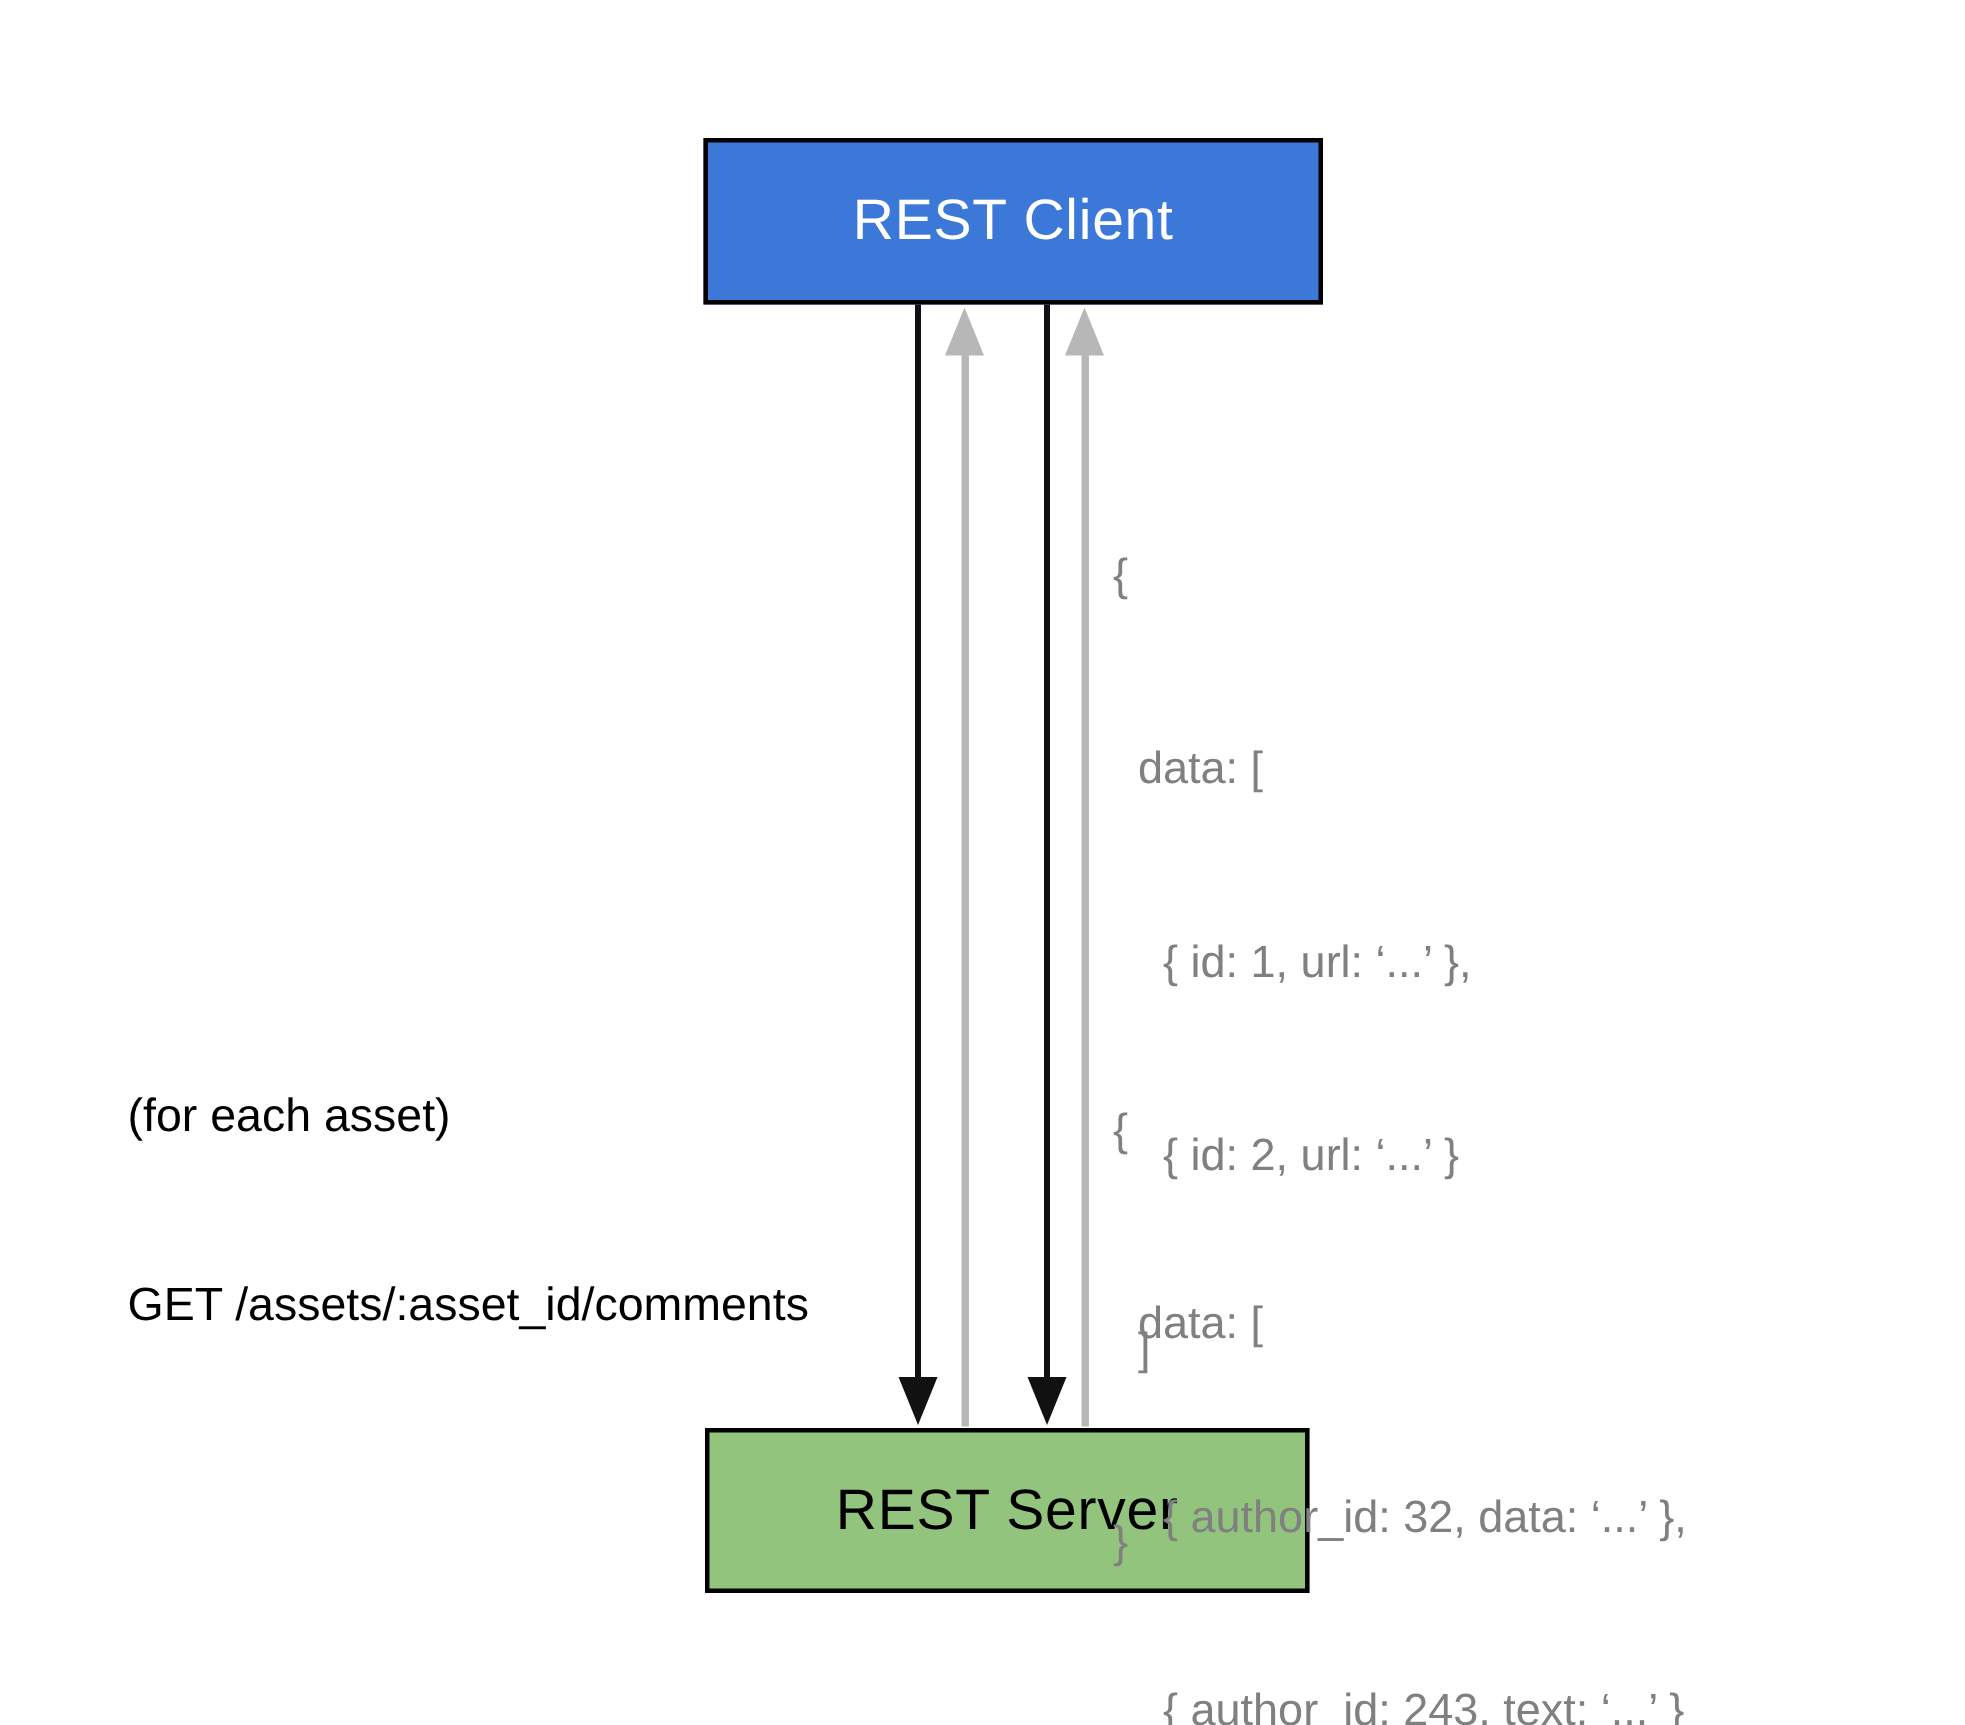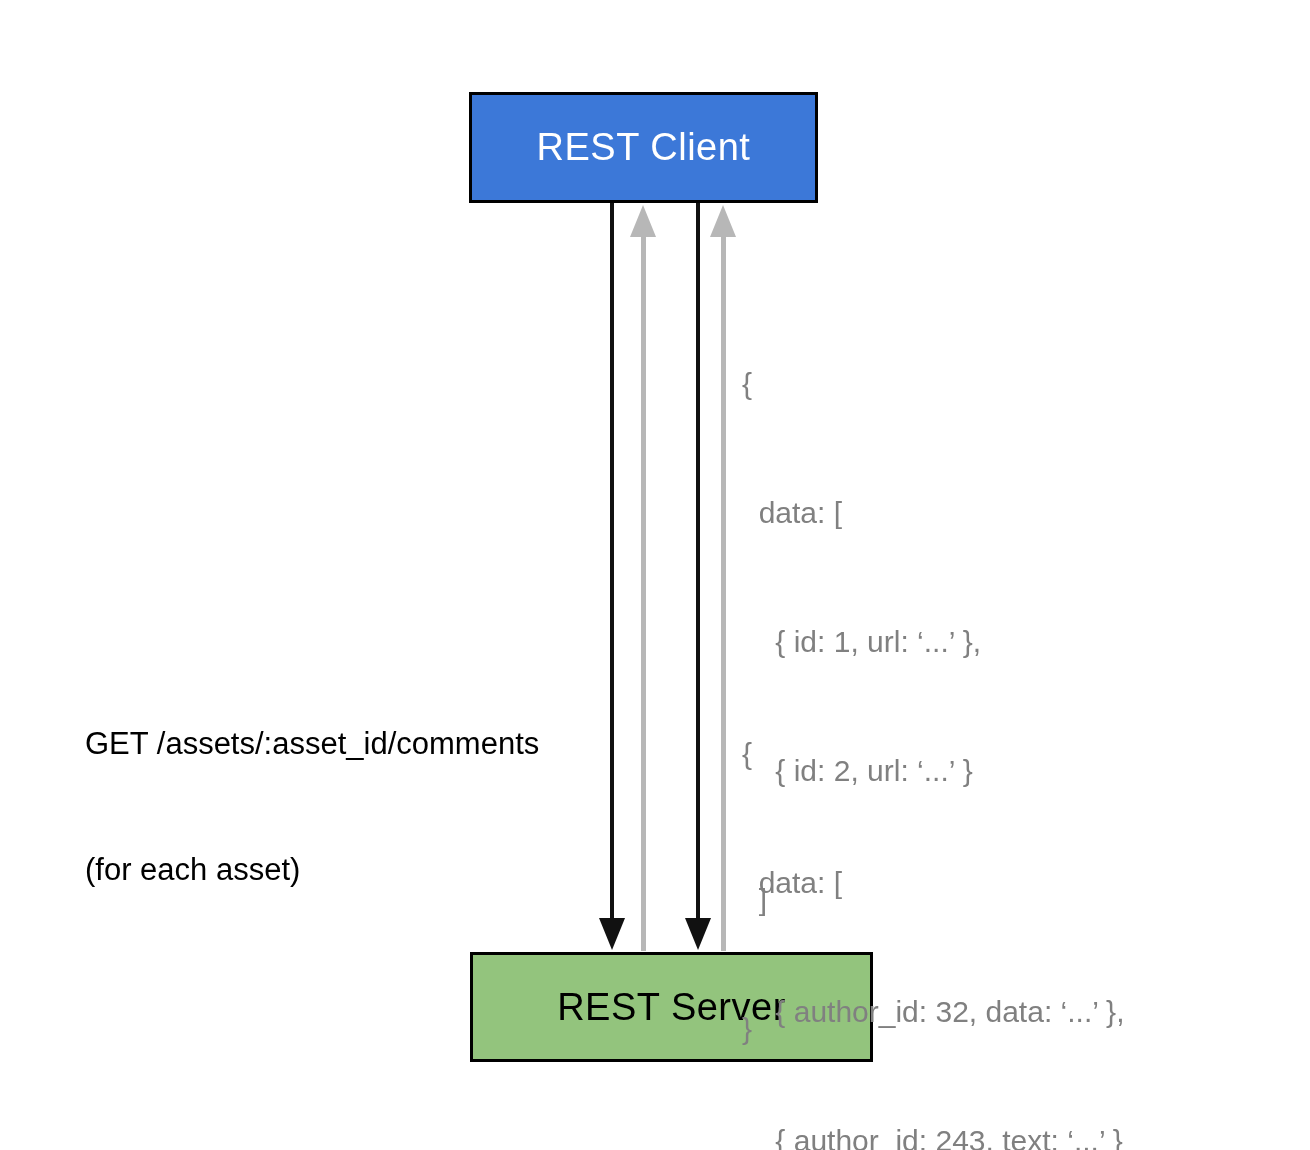--- a/index.html
+++ b/index.html
@@ -20,21 +20,21 @@
     box-sizing: border-box;
     border: 3px solid var(--box-border, #000);
     display: flex;
     align-items: center;
     justify-content: center;
     font-size: 38px;
     letter-spacing: 0.5px;
   }
   .client-box {
     left: 469px; top: 92px;
-    width: 349px; height: 111px;
+    width: 413px; height: 111px;
     background: var(--client-fill, #3c78d8);
     color: var(--client-text, #fff);
   }
   .server-box {
     left: 470px; top: 952px;
     width: 403px; height: 110px;
     background: var(--server-fill, #93c47d);
     color: var(--server-text, #000);
   }
   .shaft { position: absolute; }
@@ -94,22 +94,22 @@
     <div class="head down" style="left:685px; top:918px;"></div>
   </div>
 
   <div>
     <div class="head up" style="left:710px; top:205px;"></div>
     <div class="shaft light" style="left:721px; top:236px; height:715px;"></div>
   </div>
 
 
   <div class="request-label" style="left:85px; top:639px;">
+    <div>(for each asset)</div>
     <div>GET /assets/:asset_id/comments</div>
-    <div>(for each asset)</div>
   </div>
 
   <div class="response-json" style="left:742px; top:276px;">
     <div>{</div>
     <div>  data: [</div>
     <div>    { id: 1, url: ‘...’ },</div>
     <div>    { id: 2, url: ‘...’ }</div>
     <div>  ]</div>
     <div>}</div>
   </div>

